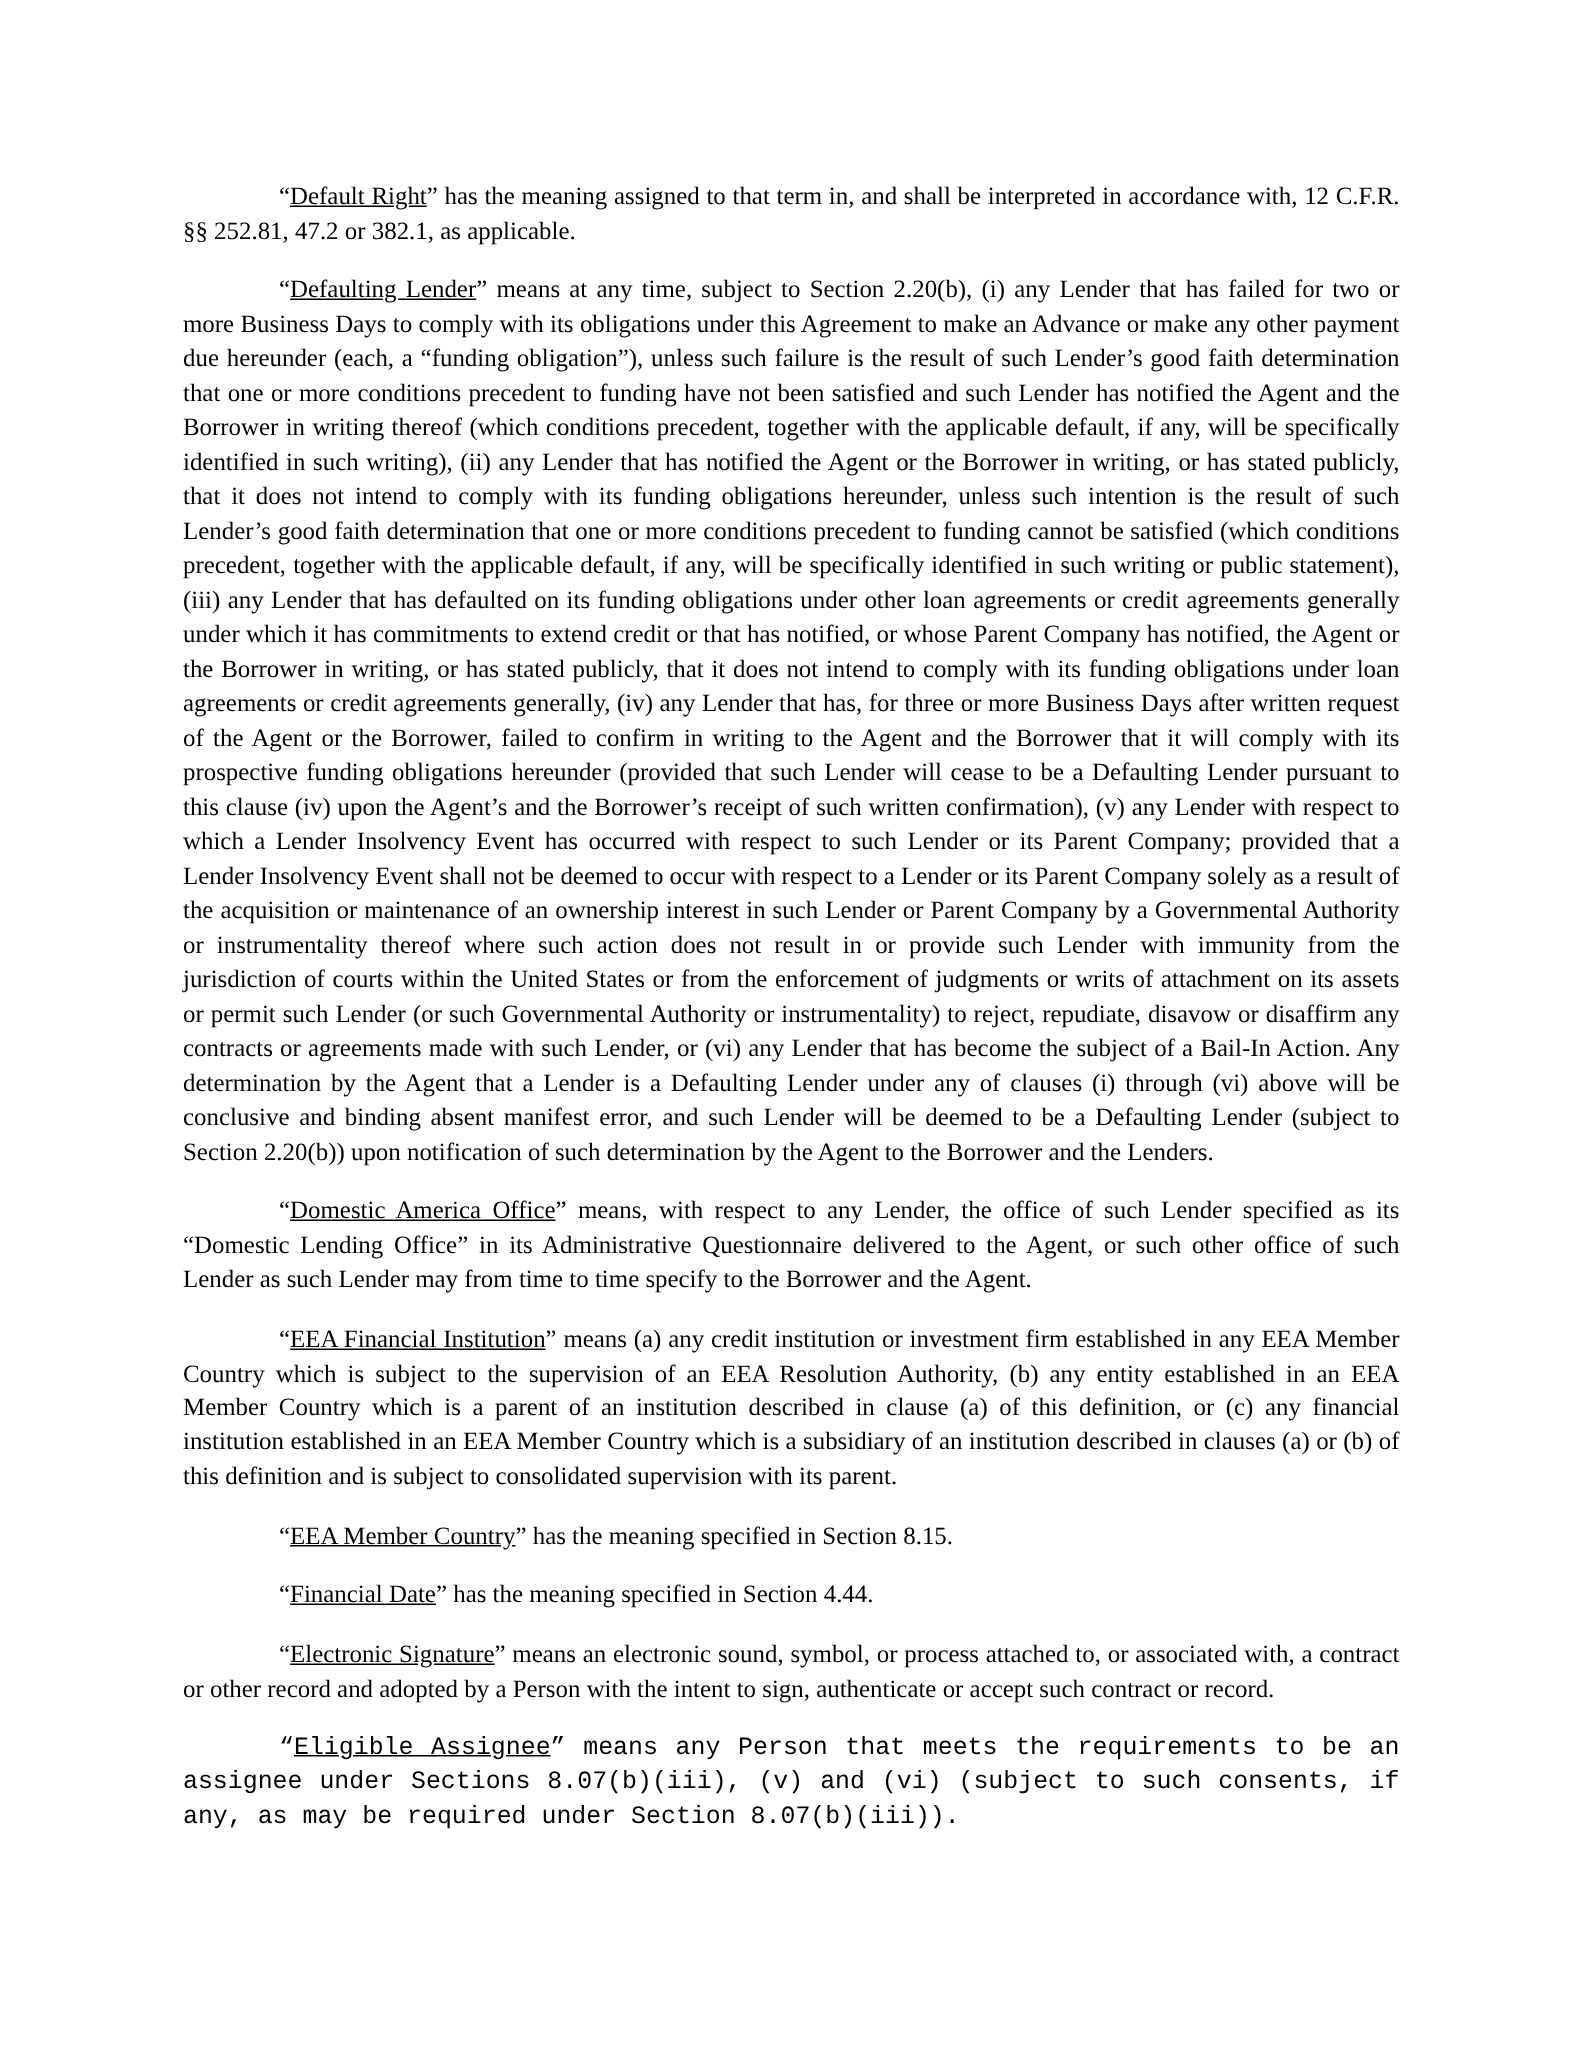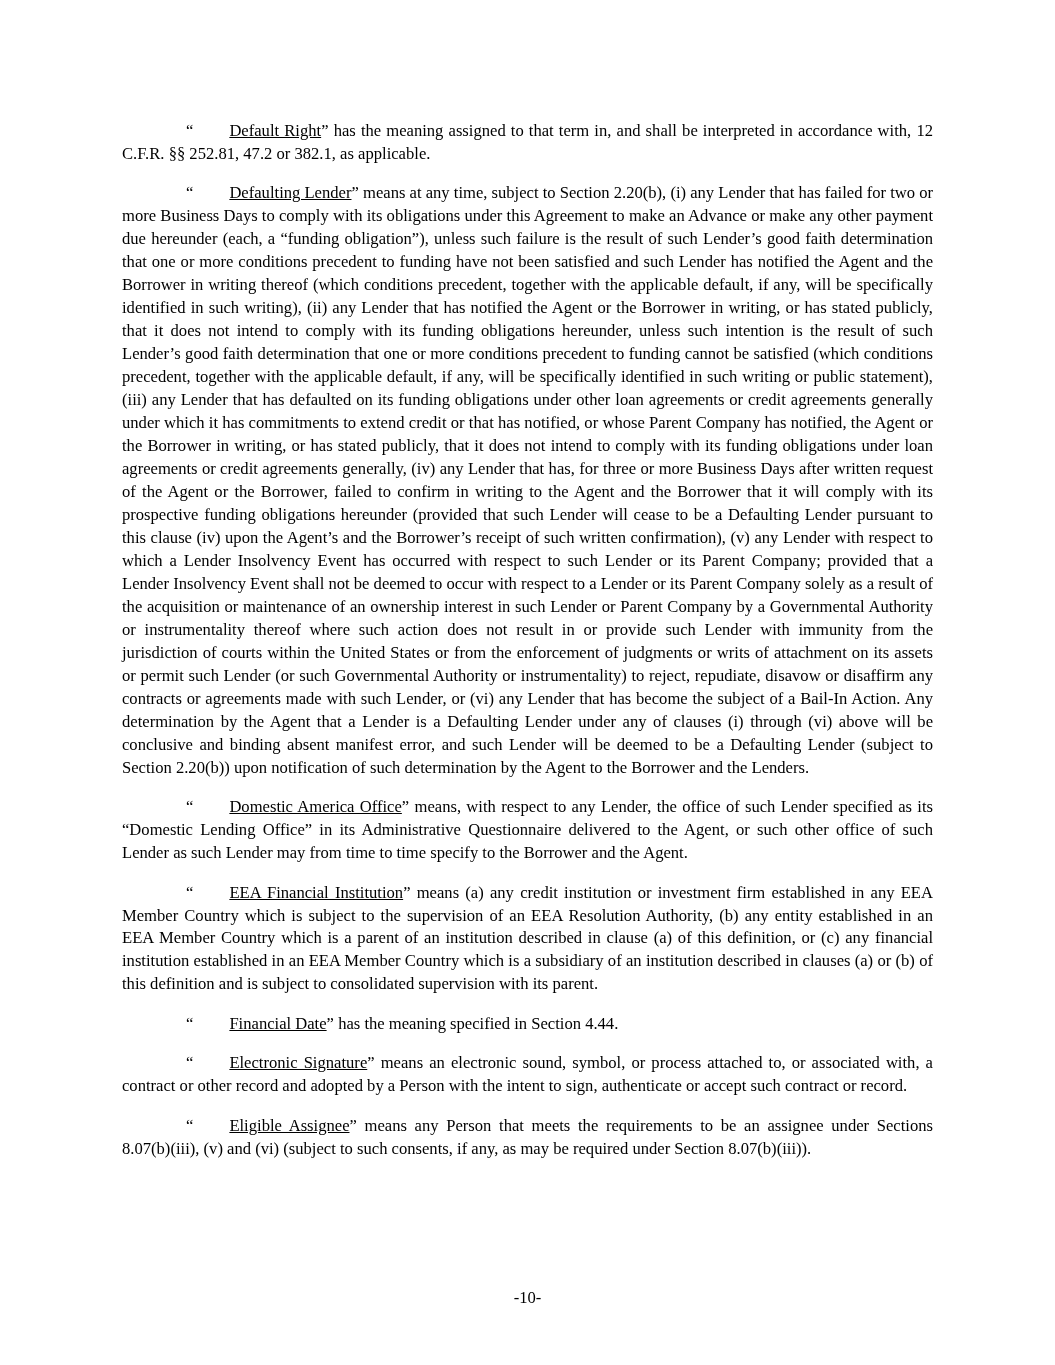--- a/index.html
+++ b/index.html
@@ -24,24 +24,24 @@
     font-size: 16.6px;
     line-height: 1.385;
     text-align: justify;
     text-justify: inter-word;
     margin: 0 0 16.5px 0;
     text-indent: 64px;
     hyphens: none;
   }
   .para:last-of-type {
     margin-bottom: 0;
+    font-family: Liberation Mono, monospace;
   }
   .term {
     text-decoration: underline;
-    margin-left: 36px;
   }
   .footer {
     position: absolute;
     left: 0;
     right: 0;
     bottom: 57px;
     text-align: center;
     font-size: 16.6px;
   }
 </style>
@@ -60,29 +60,31 @@
 
 
   <p class="para">
     <span>“</span><span class="term">Domestic America Office</span><span>”</span><span> means, with respect to any Lender, the office of such Lender specified as its “Domestic Lending Office” in its Administrative Questionnaire delivered to the Agent, or such other office of such Lender as such Lender may from time to time specify to the Borrower and the Agent.</span>
   </p>
 
   <p class="para">
     <span>“</span><span class="term">EEA Financial Institution</span><span>”</span><span> means (a) any credit institution or investment firm established in any EEA Member Country which is subject to the supervision of an EEA Resolution Authority, (b) any entity established in an EEA Member Country which is a parent of an institution described in clause (a) of this definition, or (c) any financial institution established in an EEA Member Country which is a subsidiary of an institution described in clauses (a) or (b) of this definition and is subject to consolidated supervision with its parent.</span>
   </p>
 
+  <p class="para">
+    <span>“</span><span class="term">EEA Member Country</span><span>”</span><span> has the meaning specified in Section 8.15.</span>
+  </p>
 
 
   <p class="para">
     <span>“</span><span class="term">Financial Date</span><span>”</span><span> has the meaning specified in Section 4.44.</span>
   </p>
 
   <p class="para">
     <span>“</span><span class="term">Electronic Signature</span><span>”</span><span> means an electronic sound, symbol, or process attached to, or associated with, a contract or other record and adopted by a Person with the intent to sign, authenticate or accept such contract or record.</span>
   </p>
 
   <p class="para">
     <span>“</span><span class="term">Eligible Assignee</span><span>”</span><span> means any Person that meets the requirements to be an assignee under Sections 8.07(b)(iii), (v) and (vi) (subject to such consents, if any, as may be required under Section 8.07(b)(iii)).</span>
   </p>
 
-  <div class="footer">-10-</div>
 
 </div>
 
 </body></html>

